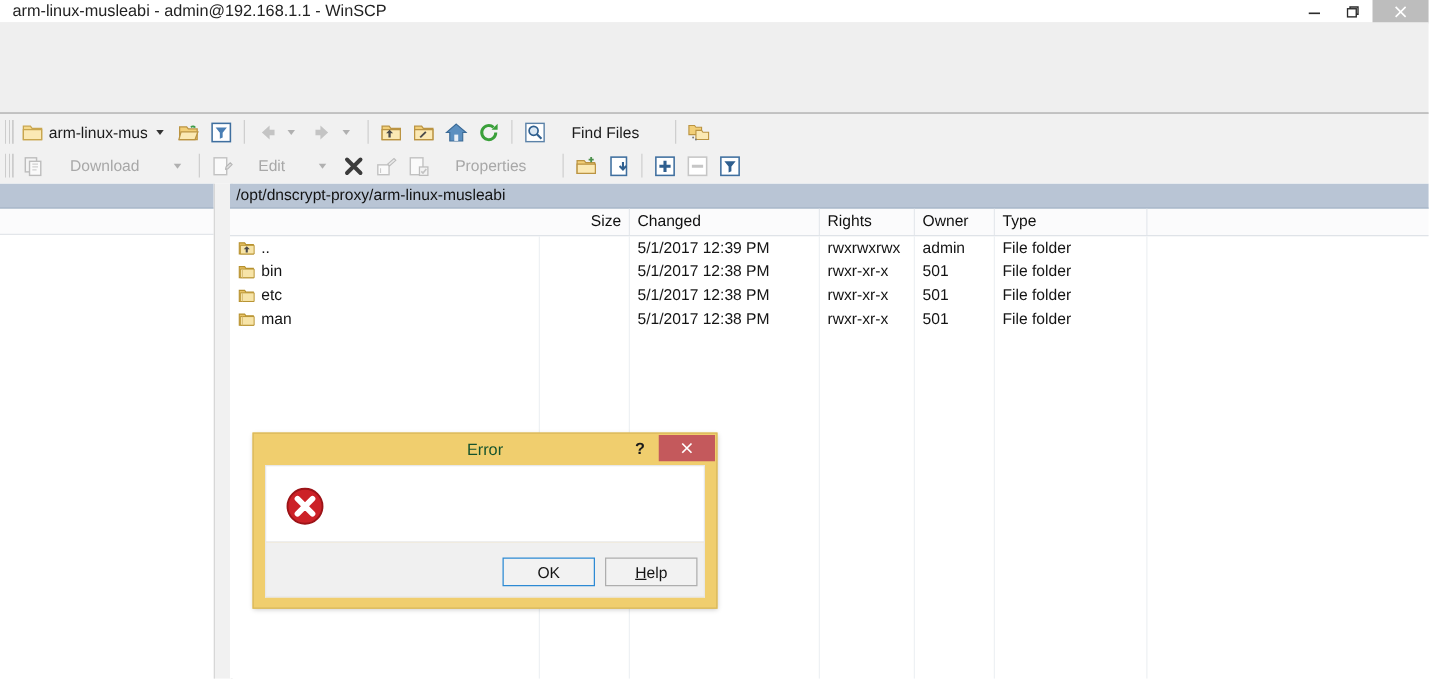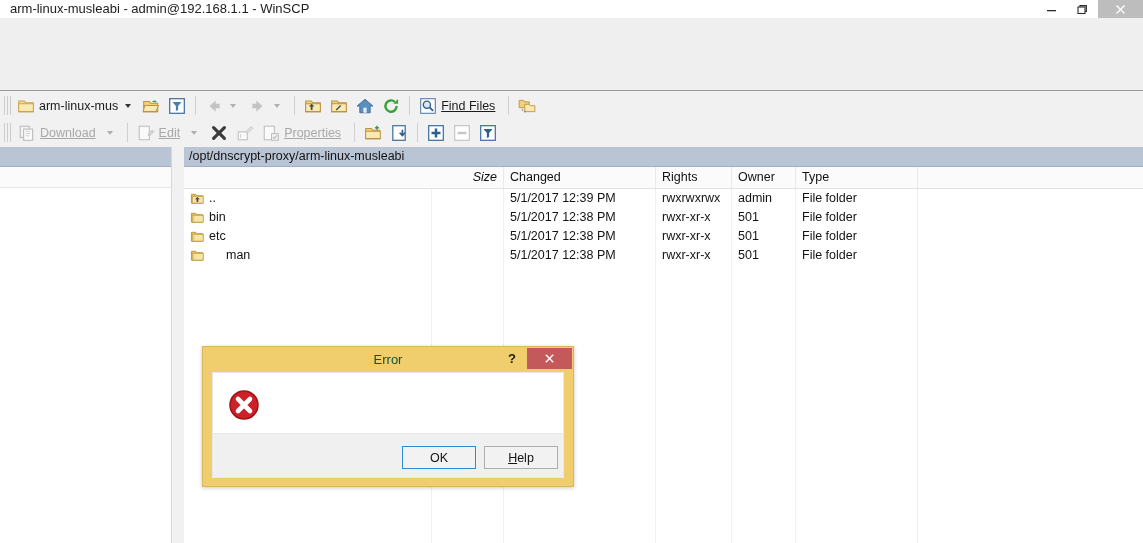--- a/index.html
+++ b/index.html
@@ -79,21 +79,21 @@
     height: 23px;
     display: flex; align-items: center;
     padding: 0 3px;
     border: 1px solid transparent;
     border-radius: 2px;
     font-size: 12.5px;
     color: #1b1b1b;
     white-space: nowrap;
   }
   .tbtn.disabled { color: #a8a8a8; }
-  .tbtn .lbl { margin: 0 4px; text-decoration: underline; }
+  .tbtn .lbl { margin: 0 20px; }
 
   .pathcombo {
     display: flex; align-items: center;
     height: 21px;
     padding: 0 2px 0 3px;
     font-size: 12.5px;
     color: #1b1b1b;
     white-space: nowrap;
     overflow: hidden;
   }
@@ -510,21 +510,21 @@
 
   <div class="splitter"></div>
 
   <div class="rightpane">
 
     <div class="pathbar">
       <div class="ptxt">/opt/dnscrypt-proxy/arm-linux-musleabi</div>
     </div>
 
     <div class="colhdr">
-      <div class="cell" style="left:248px;width:72px;font-style:italic;">
+      <div class="cell" style="left:248px;width:72px;">
         <span class="t right">Size</span>
       </div>
       <div class="cell" style="left:320px;width:152px;">
         <span class="t left">Changed</span>
       </div>
       <div class="cell" style="left:472px;width:76px;">
         <span class="t left">Rights</span>
       </div>
       <div class="cell" style="left:548px;width:64px;">
         <span class="t left">Owner</span>
@@ -580,21 +580,21 @@
           <span class="c" style="left: 478px;">rwxr-xr-x</span>
           <span class="c" style="left: 554px;">501</span>
           <span class="c" style="left: 618px;">File folder</span>
         </div>
         <div class="row" style="top: 57px;">
           <span class="rowicon" style="left: 6px;"><svg viewBox="0 0 16 16" width="15" height="15">
               <path d="M1.5 3.5h4.6l1.1 1.5h6.3v8H1.5z" fill="#e8c265" stroke="#b6912f" stroke-width=".9"></path>
               <path d="M2.4 5.6h11.8v7.4H2.4z" fill="#f7e4a8" stroke="#b6912f" stroke-width=".8"></path>
               <path d="M4.2 5.6v7.4" stroke="#d7bc72" stroke-width=".8"></path>
             </svg></span>
-          <span class="c" style="left: 25px; margin-left: 17px;">man</span>
+          <span class="c" style="left: 25px;">man</span>
           <span class="c r" style="left: 248px; width: 64px;"></span>
           <span class="c" style="left: 326px;">5/1/2017 12:38 PM</span>
           <span class="c" style="left: 478px;">rwxr-xr-x</span>
           <span class="c" style="left: 554px;">501</span>
           <span class="c" style="left: 618px;">File folder</span>
         </div>
       </div>
   </div>
 
   <div class="dlg">

